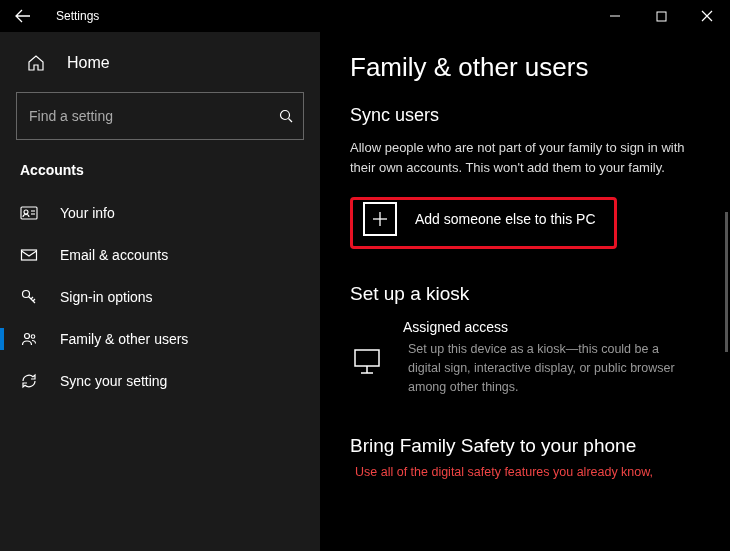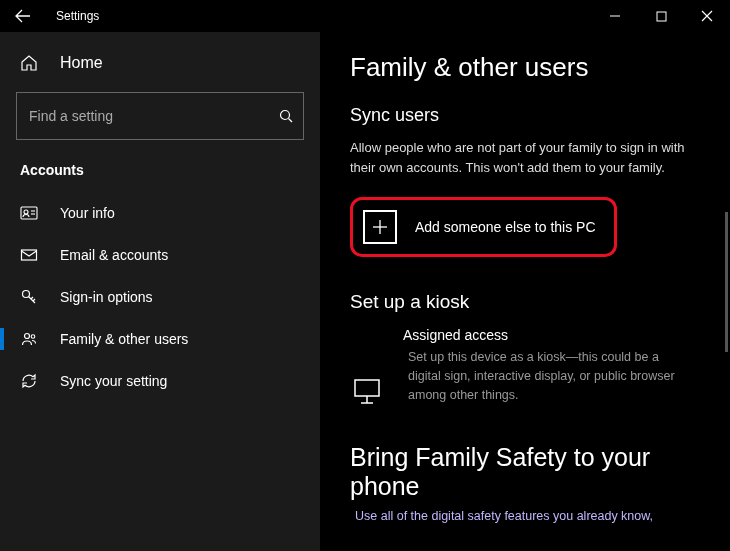--- a/index.html
+++ b/index.html
@@ -3,41 +3,41 @@
 <meta charset="utf-8">
 <style>
   html,body{margin:0;padding:0;width:730px;height:551px;background:#000;font-family:"Segoe UI",Arial,sans-serif;color:#fff;overflow:hidden}
   .titlebar{height:32px;display:flex;align-items:center;background:#000}
   .tb-back{width:46px;height:32px;display:flex;align-items:center;justify-content:center}
   .tb-title{font-size:12px;margin-left:10px;color:#fff}
   .tb-spacer{flex:1}
   .tb-btn{width:46px;height:32px;display:flex;align-items:center;justify-content:center;color:#fff}
   .body{display:flex;height:519px}
   .sidebar{width:320px;background:#1b1b1b;padding:14px 0 0 0;box-sizing:border-box;position:relative}
-  .home-row{display:flex;align-items:flex-start;padding:8px 20px;margin-bottom:12px}
+  .home-row{display:flex;align-items:flex-start;padding:8px 27px;margin-bottom:12px}
   .home-row .icon{width:22px;text-align:center;margin-right:18px}
   .search-wrap{margin:0 16px 18px 16px;border:1px solid #666;height:48px;display:flex;align-items:center;padding:0 10px;box-sizing:border-box}
   .search-wrap input{flex:1;background:transparent;border:none;outline:none;color:#fff;font-size:14px}
   .search-wrap input::placeholder{color:#aaa}
   .cat{font-weight:700;font-size:14px;padding:4px 20px 14px 20px}
   .nav{list-style:none;margin:0;padding:0}
   .nav li{display:flex;align-items:center;padding:12px 20px;font-size:14px;position:relative}
   .nav li .icon{width:22px;text-align:center;margin-right:18px;color:#fff}
   .nav li.active::before{content:"";position:absolute;left:0;top:10px;bottom:10px;width:4px;background:#0078d4}
   .content{flex:1;background:#000;padding:20px 40px 0 30px;box-sizing:border-box;position:relative;overflow:hidden}
   .h1{font-size:26px;font-weight:400;margin:0 0 22px 0}
   .h2{font-size:18px;font-weight:400;margin:0 0 12px 0}
   .h2b{font-size:19px;font-weight:400;margin:30px 0 14px 0}
-  .h2c{font-size:25px;font-weight:400;margin:34px 0 6px 0}
+  .h2c{font-size:19px;font-weight:400;margin:34px 0 6px 0}
   .desc{font-size:13px;line-height:1.5;color:#ddd;margin:0 0 20px 0;max-width:350px}
   .desc-sub{font-size:12.5px;line-height:1.5;color:#999;margin:5px;max-width:300px}
-  .highlight-box{border:3px solid #e81123;border-radius:12px;padding:10px 18px 10px 10px;display:inline-flex;align-items:center;margin-bottom:4px}
+  .highlight-box{border:3px solid #e81123;border-radius:4px;padding:2px 18px 10px 10px;display:inline-flex;align-items:center;margin-bottom:4px}
   .plus-box{width:34px;height:34px;border:2px solid #fff;display:flex;align-items:center;justify-content:center;margin-right:18px;box-sizing:border-box}
   .add-label{font-size:14px}
-  .kiosk-row{display:flex;align-items:flex-end}
+  .kiosk-row{display:flex;align-items:center}
   .kiosk-icon{width:40px;margin-right:16px;padding-top:4px}
   .kiosk-title{font-size:14px;margin:0 0 2px 0}
   .scrollbar{position:absolute;right:2px;top:180px;width:3px;height:140px;background:#555}
   svg{display:block}
 </style>
 </head>
 <body>
 
 <div class="titlebar">
   <div class="tb-back">
@@ -161,17 +161,17 @@
             <line x1="11" y1="28" x2="23" y2="28" stroke="#fff" stroke-width="1.5"></line>
           </svg>
       </div>
       <div>
         <p class="kiosk-title">Assigned access</p>
         <p class="desc-sub">Set up this device as a kiosk—this could be a digital sign, interactive display, or public browser among other things.</p>
       </div>
     </div>
 
     <h2 class="h2c">Bring Family Safety to your phone</h2>
-    <p class="desc-sub" style="color:#c4b5fd">Use all of the digital safety features you already know,</p>
+    <p class="desc-sub" style="color:#ef4444">Use all of the digital safety features you already know,</p>
 
     <div class="scrollbar"></div>
   </div>
 </div>
 
 </body></html>

